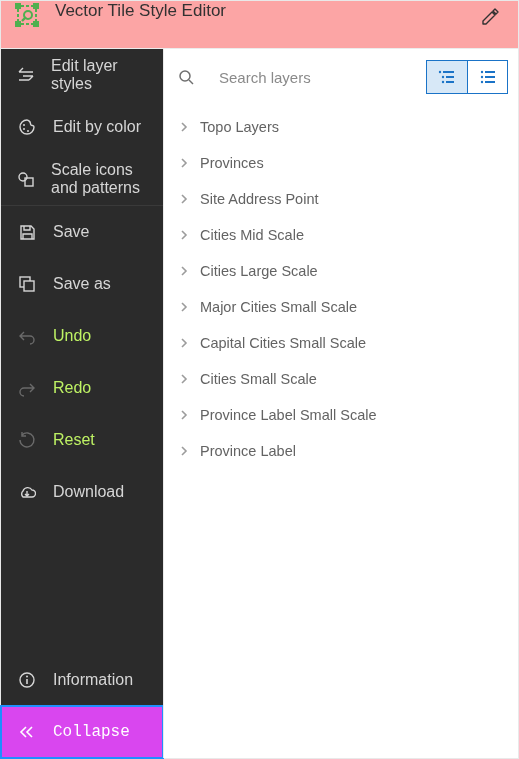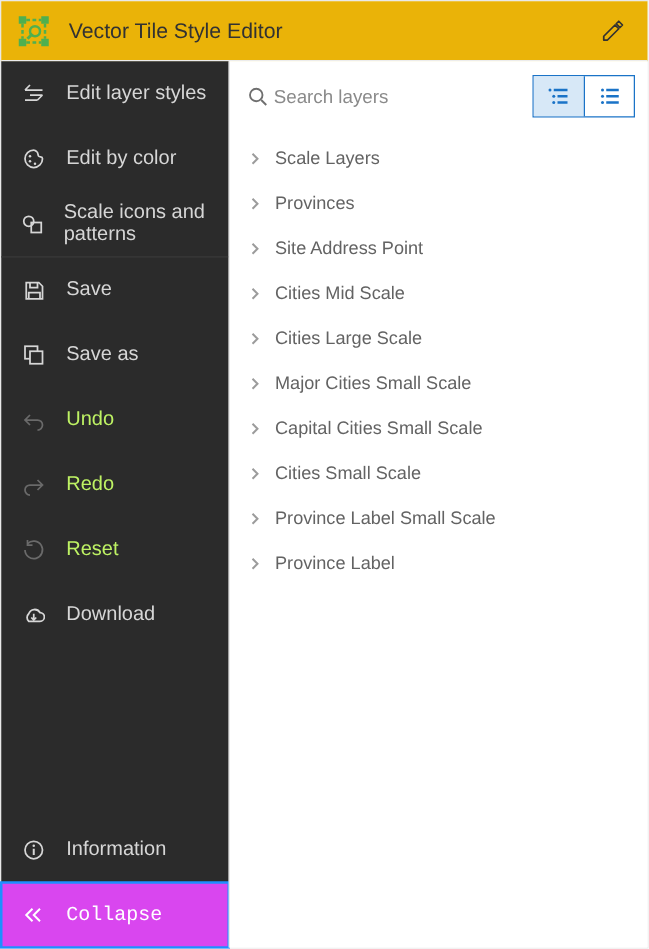--- a/index.html
+++ b/index.html
@@ -8,24 +8,24 @@
     width: 519px; height: 759px;
     background: #fff;
     overflow: hidden;
     font-size: 14px;
     color: #323232;
   }
   .wrap { width: 519px; height: 759px; border: 1px solid #e9e9e9; display:flex; flex-direction:column;}
   
   .header {
     height: 48px;
-    display: flex; align-items: center;
+    display: flex; align-items: flex-start;
     padding: 0 12px;
     border-bottom: 1px solid #ececec;
-    background:#eab308;
+    background:#fca5a5;
   }
   .logo { width:28px; height:28px; display:flex; align-items:center; justify-content:center;}
   .header-title { margin-left: 14px; font-size:17px; color:#323232; font-weight:400;}
   .header-spacer { flex:1; }
   .edit-btn { width:32px;height:32px;display:flex;align-items:center;justify-content:center;cursor:pointer;}
   
   .body { flex:1; display:flex; min-height:0;}
   
   .sidebar {
     width: 239px;
@@ -46,21 +46,21 @@
   .side-item.collapse {
     background:#d946ef; color:#fff; height:52px;
     outline: 2px solid #1f8fff; outline-offset:-1px;font-family:Liberation Mono, monospace;
   }
   
   .panel { flex:1; background:#fff; display:flex; flex-direction:column; border-left:1px solid #eaeaea;}
   .panel-top {
     display:flex; align-items:center; height:56px;
     padding: 0 10px 0 14px; gap:8px;
   }
-  .search-wrap { flex:1; display:flex; align-items:center; gap:4px; color:#787878;justify-content:space-between;}
+  .search-wrap { flex:1; display:flex; align-items:center; gap:24px; color:#787878;justify-content:space-between;}
   .search-input {
     border:none; outline:none; font-size:15px; color:#555; flex:1;
     background:transparent;
   }
   .search-input::placeholder { color:#8a8a8a; }
   .view-toggle {
     display:flex; border:1px solid #1a73c7; height:34px;
   }
   .vt-btn {
     width:40px; display:flex; align-items:center; justify-content:center;
@@ -259,21 +259,21 @@
         </div>
       </div>
 
       <div class="layer-list">
         <div class="layer-row">
           <span class="chev">
               <svg width="12" height="12" viewBox="0 0 12 12">
                 <path d="M4 2 L8 6 L4 10" fill="none" stroke="#9c9c9c" stroke-width="1.6"></path>
               </svg>
             </span>
-          <span>Scale Layers</span>
+          <span>Topo Layers</span>
         </div>
         <div class="layer-row">
           <span class="chev">
               <svg width="12" height="12" viewBox="0 0 12 12">
                 <path d="M4 2 L8 6 L4 10" fill="none" stroke="#9c9c9c" stroke-width="1.6"></path>
               </svg>
             </span>
           <span>Provinces</span>
         </div>
         <div class="layer-row">

